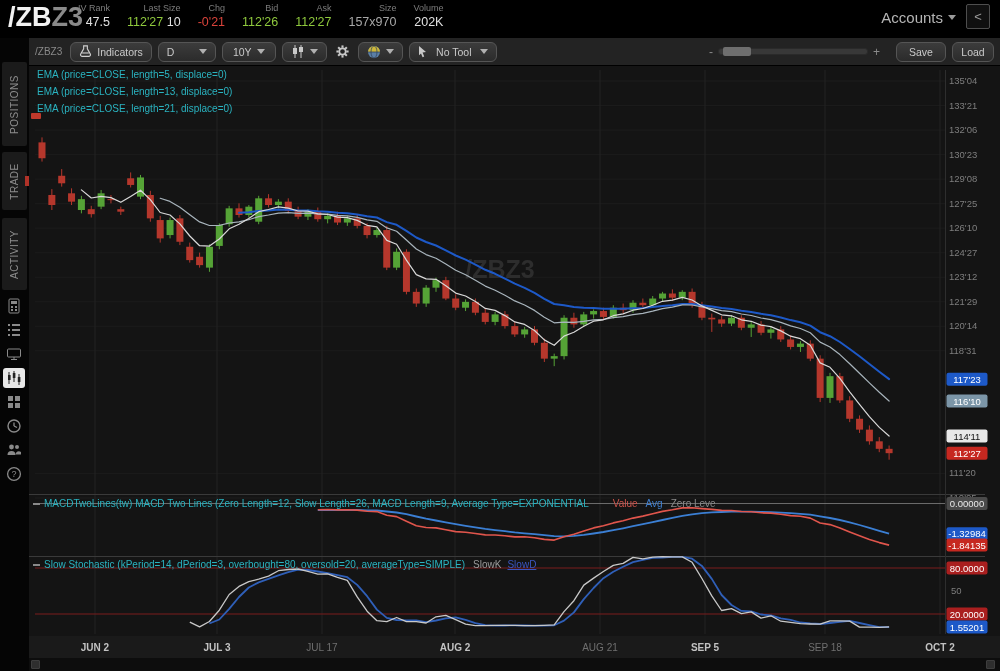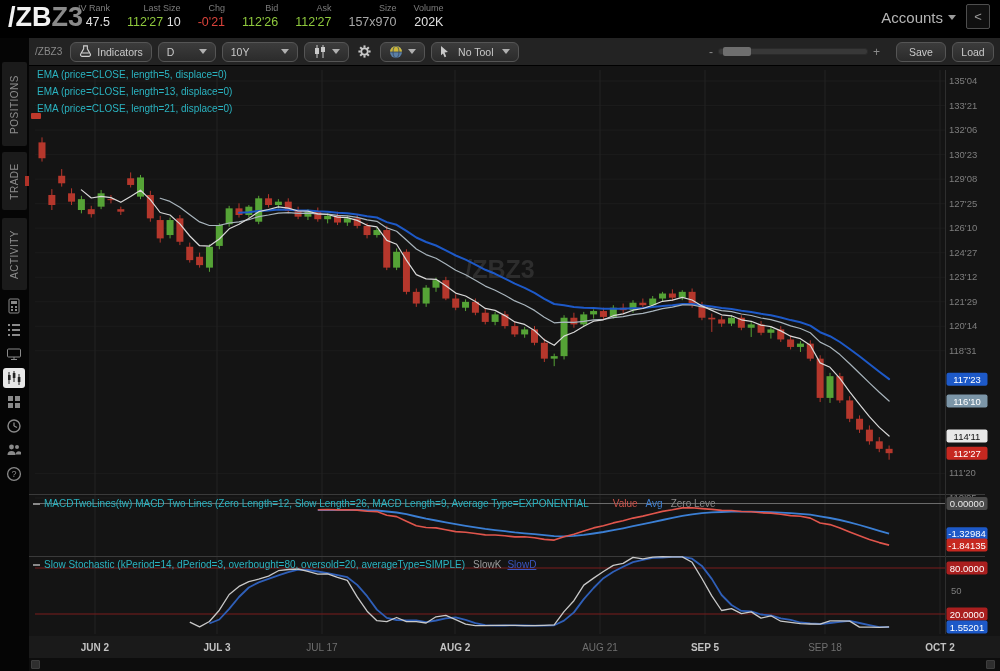--- a/index.html
+++ b/index.html
@@ -103,21 +103,21 @@
       <svg width="13" height="13" viewBox="0 0 14 14">
         <path d="M5 1 h4 v3.2 l3.2 5.6 a1.6 1.6 0 0 1 -1.4 2.4 H3.2 a1.6 1.6 0 0 1 -1.4 -2.4 L5 4.2 Z" fill="none" stroke="#cfcfcf" stroke-width="1.2"></path>
         <line x1="3.4" y1="8.6" x2="10.6" y2="8.6" stroke="#cfcfcf" stroke-width="1.2"></line>
       </svg>
       <span>Indicators</span>
     </div>
     <div class="tb-btn" style="width:58px;justify-content:space-between">
       <span>D</span>
       <span class="caret"></span>
     </div>
-    <div class="tb-btn" style="width:76px;justify-content:space-between">
+    <div class="tb-btn" style="width:54px;justify-content:center">
       <span>10Y</span>
       <span class="caret"></span>
     </div>
     <div class="tb-btn">
       <svg width="14" height="13" viewBox="0 0 14 13">
         <line x1="4" y1="0" x2="4" y2="13" stroke="#c9c9c9" stroke-width="1"></line>
         <rect x="2" y="3" width="4" height="6" fill="#c9c9c9"></rect>
         <line x1="10" y1="0" x2="10" y2="13" stroke="#c9c9c9" stroke-width="1"></line>
         <rect x="8" y="2" width="4" height="5" fill="#c9c9c9"></rect>
       </svg>

